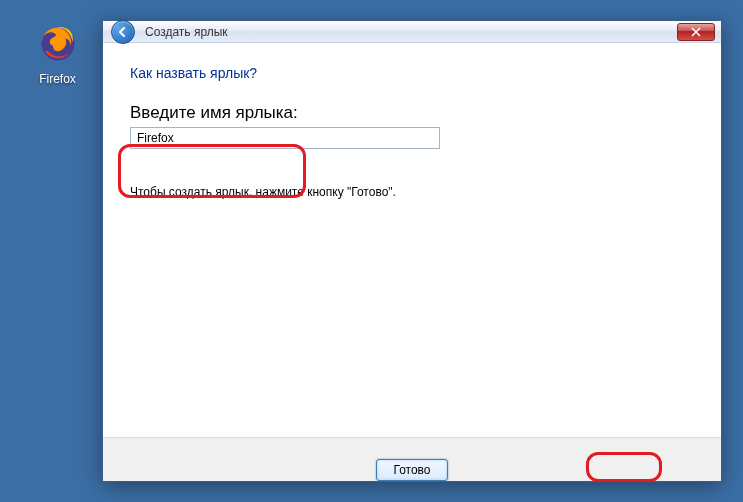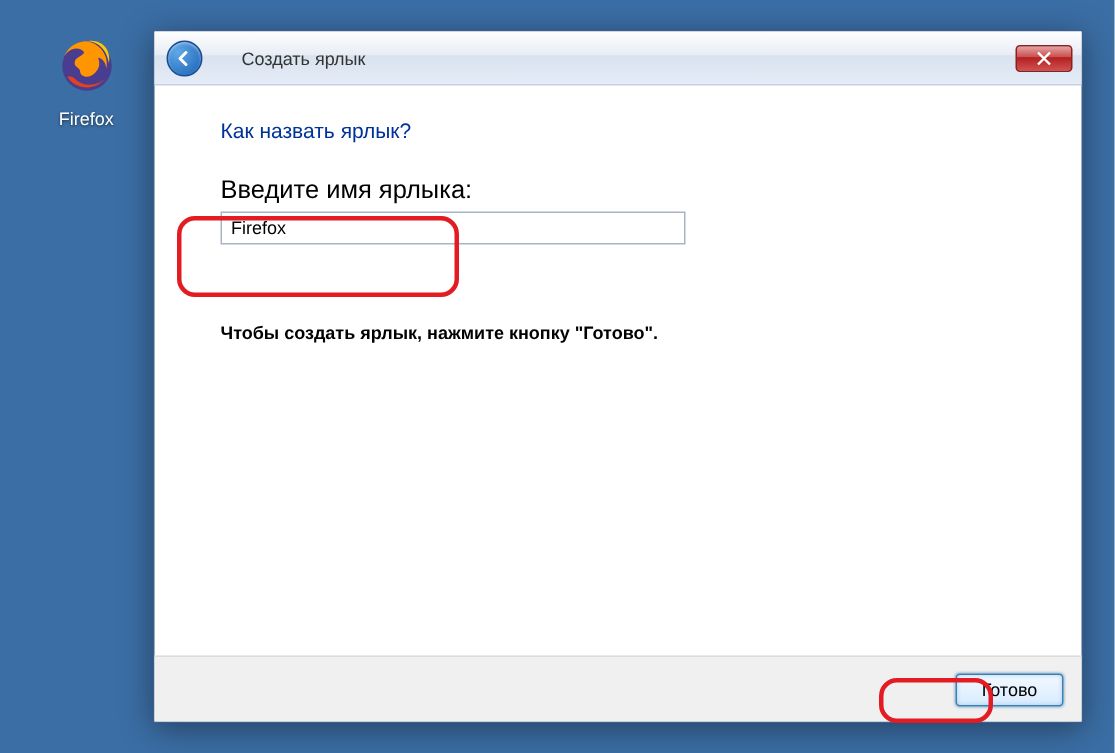--- a/index.html
+++ b/index.html
@@ -29,26 +29,26 @@
   .dialog {
     position: absolute;
     left: 102px; top: 20px;
     width: 620px; height: 462px;
     background: #fff;
     border: 1px solid #3a5f8a;
     box-shadow: 0 4px 20px rgba(0,0,0,.4);
     display: flex; flex-direction: column;
   }
   .titlebar {
-    height: 36px;
+    height: 22px;
     background: linear-gradient(#fdfdfe, #e8edf5 45%, #d9e2ef 46%, #e4ecf7);
     border-bottom: 1px solid #c6d2e3;
     display: flex; align-items: center;
     padding: 0 6px 0 8px;
-    gap: 26px;
+    gap: 10px;
   }
   .back-btn {
     width: 24px; height: 24px;
     border-radius: 50%;
     background: radial-gradient(circle at 30% 30%, #5fa8e8, #1a5fb4);
     border: 1px solid #1a4d8f;
     display: flex; align-items: center; justify-content: center;
     cursor: pointer;
     box-shadow: inset 0 1px 2px rgba(255,255,255,.5);
   }
@@ -62,21 +62,21 @@
     background: linear-gradient(#e7a3a3, #c84d4d 45%, #b42020 46%, #d05050);
     border: 1px solid #8a2020;
     border-radius: 3px;
     display: flex; align-items: center; justify-content: center;
     cursor: pointer;
     color: #fff;
     font-weight: bold;
   }
   .content {
     flex: 1;
-    padding: 22px 38px 0 44px;
+    padding: 22px 38px 0 27px;
     position: relative;
   }
   .heading {
     color: #003399;
     font-size: 14px;
     font-weight: 400;
     margin-bottom: 22px;
   }
   .field-label {
     font-size: 17px;
@@ -86,34 +86,34 @@
   .text-input {
     width: 310px;
     height: 22px;
     border: 1px solid #a7b4c5;
     padding: 2px 6px;
     font: inherit;
     background: #fff;
     outline: none;
   }
   .hint {
-    margin-top: 52px;
+    margin-top: 36px;
     color: #000;
     font-size: 12px;
-    font-weight: bold;
   }
   .footer {
     height: 44px;
     background: #f0f0f0;
     border-top: 1px solid #dcdcdc;
     display: flex;
     align-items: center;
     justify-content: flex-end;
     padding: 0 12px;
     gap: 8px;
+    flex-direction: column;
   }
   .btn {
     min-width: 72px;
     height: 22px;
     padding: 0 10px;
     background: linear-gradient(#fdfdfd, #e9e9e9);
     border: 1px solid #8e8f8f;
     border-radius: 3px;
     font: inherit;
     cursor: pointer;

